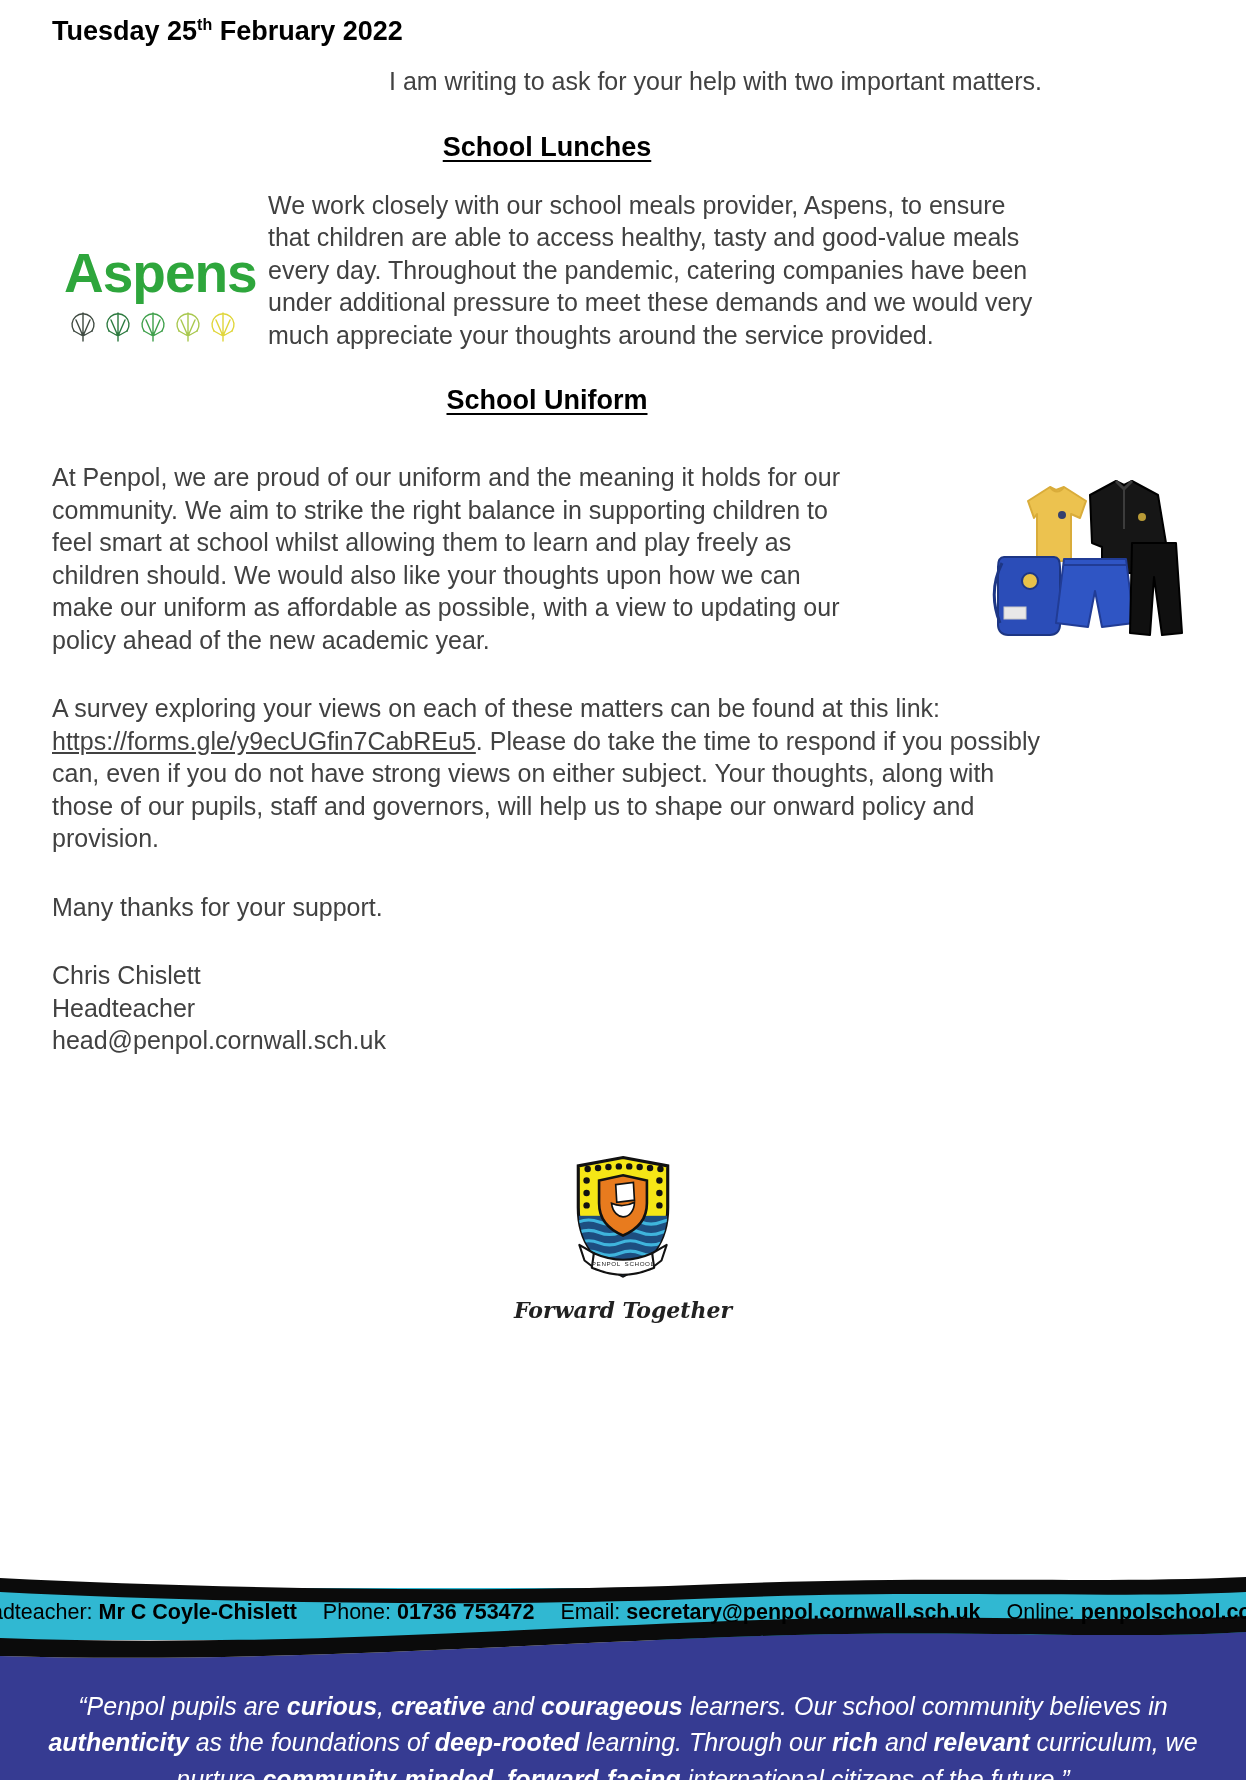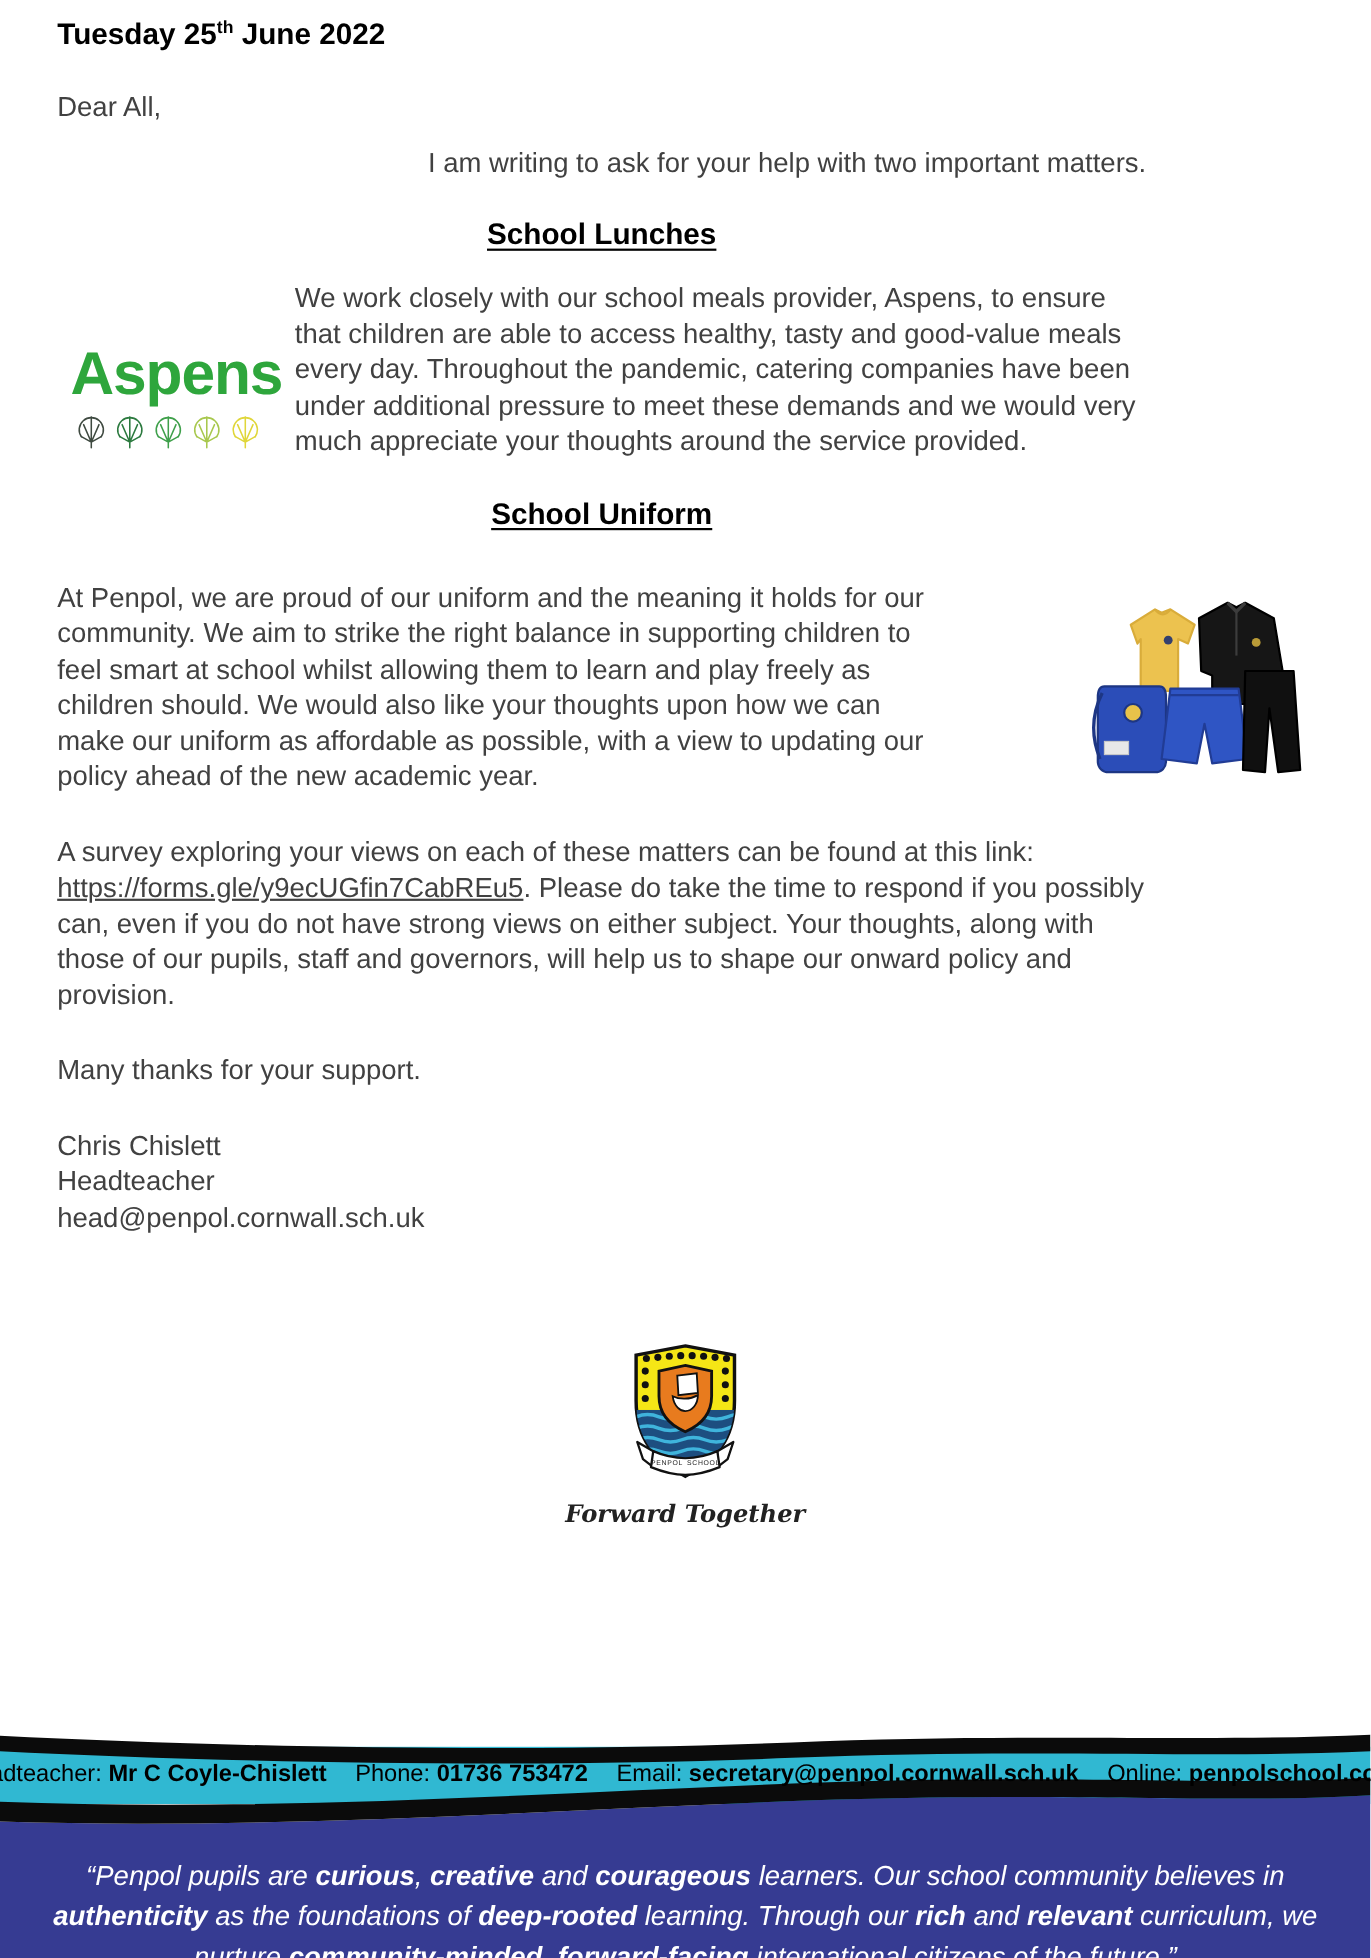--- a/index.html
+++ b/index.html
@@ -50,23 +50,22 @@
   .seg-b{font-weight:bold;}
 </style>
 </head>
 <body>
 
 <div class="page">
 
 
   <div class="content">
 
-    <div class="date-line"><span>Tuesday 25</span><sup>th</sup><span> June 2022</span></div>
-
-    <div class="p salutation">Dear All,</div>
+    <div class="date-line"><span>Tuesday 25</span><sup>th</sup><span> February 2022</span></div>
+
 
     <div class="p intro">I am writing to ask for your help with two important matters.</div>
 
     <div class="sec-head">School Lunches</div>
 
     <div class="lunch-row">
       <div class="aspens">
         <div class="aspens-word">Aspens</div>
         <svg class="aspens-trees" width="172" height="34" viewBox="0 0 172 34">
           <defs>

